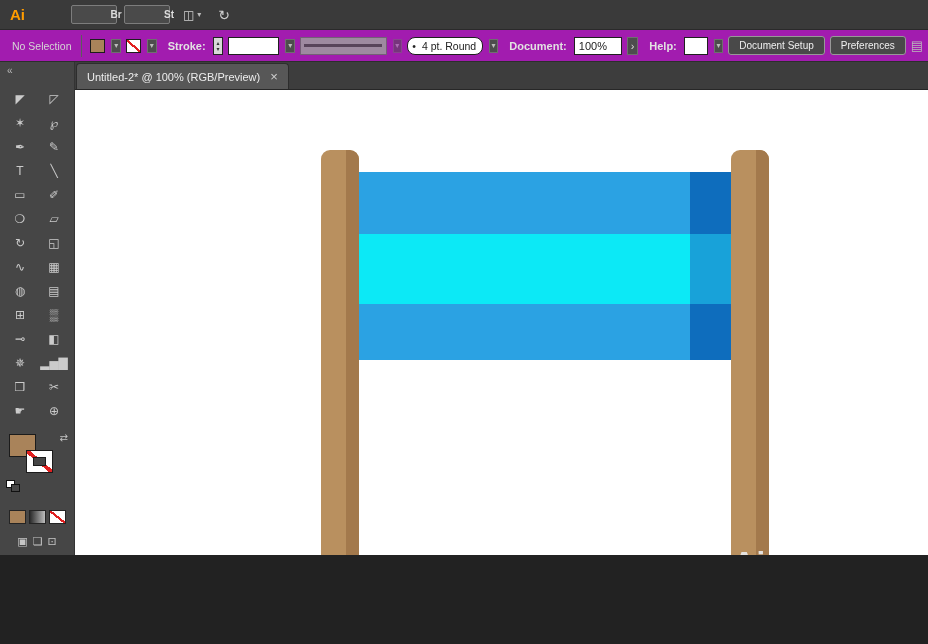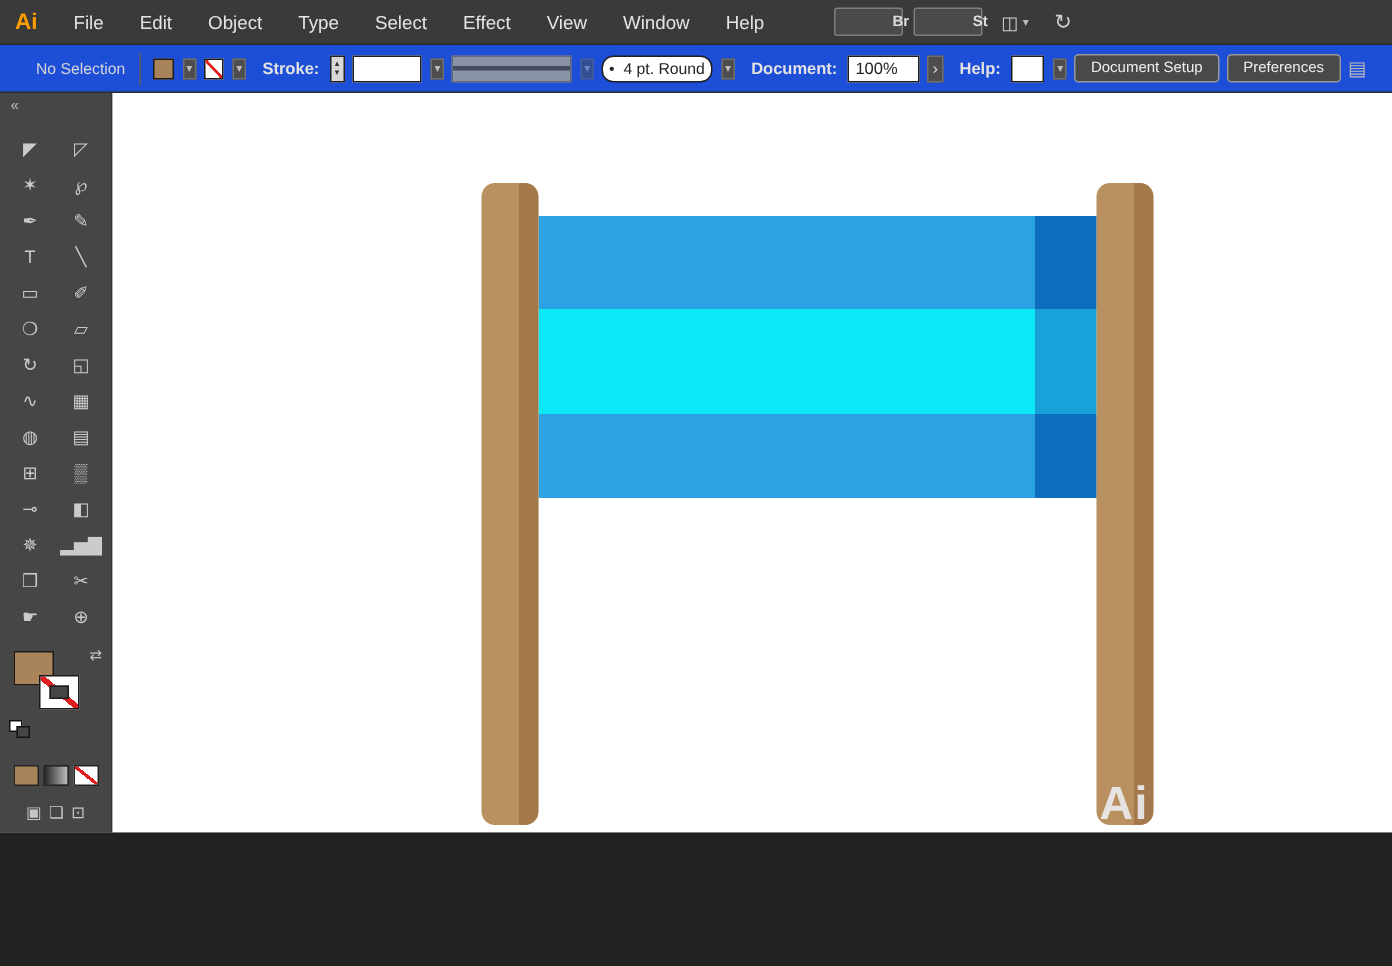--- a/index.html
+++ b/index.html
@@ -21,23 +21,23 @@
     width:23px; height:19px; border:1px solid #7d7d7d; border-radius:2px;
     background:#4a4a4a; color:#ddd; font-size:10px; font-weight:bold;
     display:flex; align-items:center; justify-content:center;padding-left:44px;
   }
   .ws-switch { display:flex; align-items:center; gap:3px; color:#cfcfcf; font-size:12px; margin-left:6px; }
   .caret { font-size:8px; color:#bbb; line-height:1; }
   .sync { color:#cfcfcf; font-size:14px; margin-left:10px; }
 
   
   .controlbar {
-    height:32px; background:#1d4ed8; border-bottom:1px solid #2d2d2d;
+    height:32px; background:#a21caf; border-bottom:1px solid #2d2d2d;
     display:flex; align-items:center; font-size:11px; color:#ddd;
-    padding:0 24px; gap:5px; white-space:nowrap;
+    padding:0 12px; gap:5px; white-space:nowrap;
   }
   .sel-status { width:62px; font-size:10.5px; color:#d5d5d5; }
   .vdiv { width:1px; height:22px; background:#5c5c5c; margin:0 4px; }
   .cb-swatch { width:17px; height:14px; border:1px solid #1c1c1c; }
   .swatch-none {
     background:
       linear-gradient(to top right, transparent 44%, #e02020 44%, #e02020 56%, transparent 56%), #fff;
   }
   .caret-cell { width:11px; height:14px; display:flex; align-items:center; justify-content:center;
     background:#4d4d4d; border:1px solid #6f6f6f; margin-left:1px; }
@@ -113,32 +113,20 @@
   .watermark { position:absolute; left:658px; top:456px; font-size:31px; font-weight:bold;
     color:rgba(232,232,232,0.95); letter-spacing:1px; }
 </style>
 </head>
 <body>
 
 <div class="window">
 
   <div class="menubar">
     <span class="app-logo" style="color: rgb(255, 156, 0);">Ai</span>
-    <div style="display:flex;height:100%;">
-
-    <span class="menu-item">File</span>
-        <span class="menu-item">Edit</span>
-        <span class="menu-item">Object</span>
-        <span class="menu-item">Type</span>
-        <span class="menu-item">Select</span>
-        <span class="menu-item">Effect</span>
-        <span class="menu-item">View</span>
-        <span class="menu-item">Window</span>
-        <span class="menu-item">Help</span>
-      </div>
     <div class="mb-right">
       <span class="mini-btn">Br</span>
       <span class="mini-btn">St</span>
       <span class="ws-switch">
         <span>◫</span>
         <span class="caret">▾</span>
       </span>
       <span class="sync">↻</span>
     </div>
   </div>
@@ -257,20 +245,26 @@
           <span>❏</span>
           <span>⊡</span>
         </div>
 
       <div class="screen-row">
         <span>❐</span>
       </div>
     </div>
 
     <div class="doc-col">
+      <div class="tabbar">
+        <div class="tab">
+          <span>Untitled-2* @ 100% (RGB/Preview)</span>
+          <span class="tab-close">×</span>
+        </div>
+      </div>
 
       <div class="canvas">
 
         <div class="banner">
           <div class="stripe top" style="background-color: rgb(43, 162, 227);"></div>
           <div class="stripe mid" style="background-color: rgb(12, 233, 246);"></div>
           <div class="stripe bot" style="background-color: rgb(43, 162, 227);"></div>
         </div>
 
         <div class="banner-shadow">

